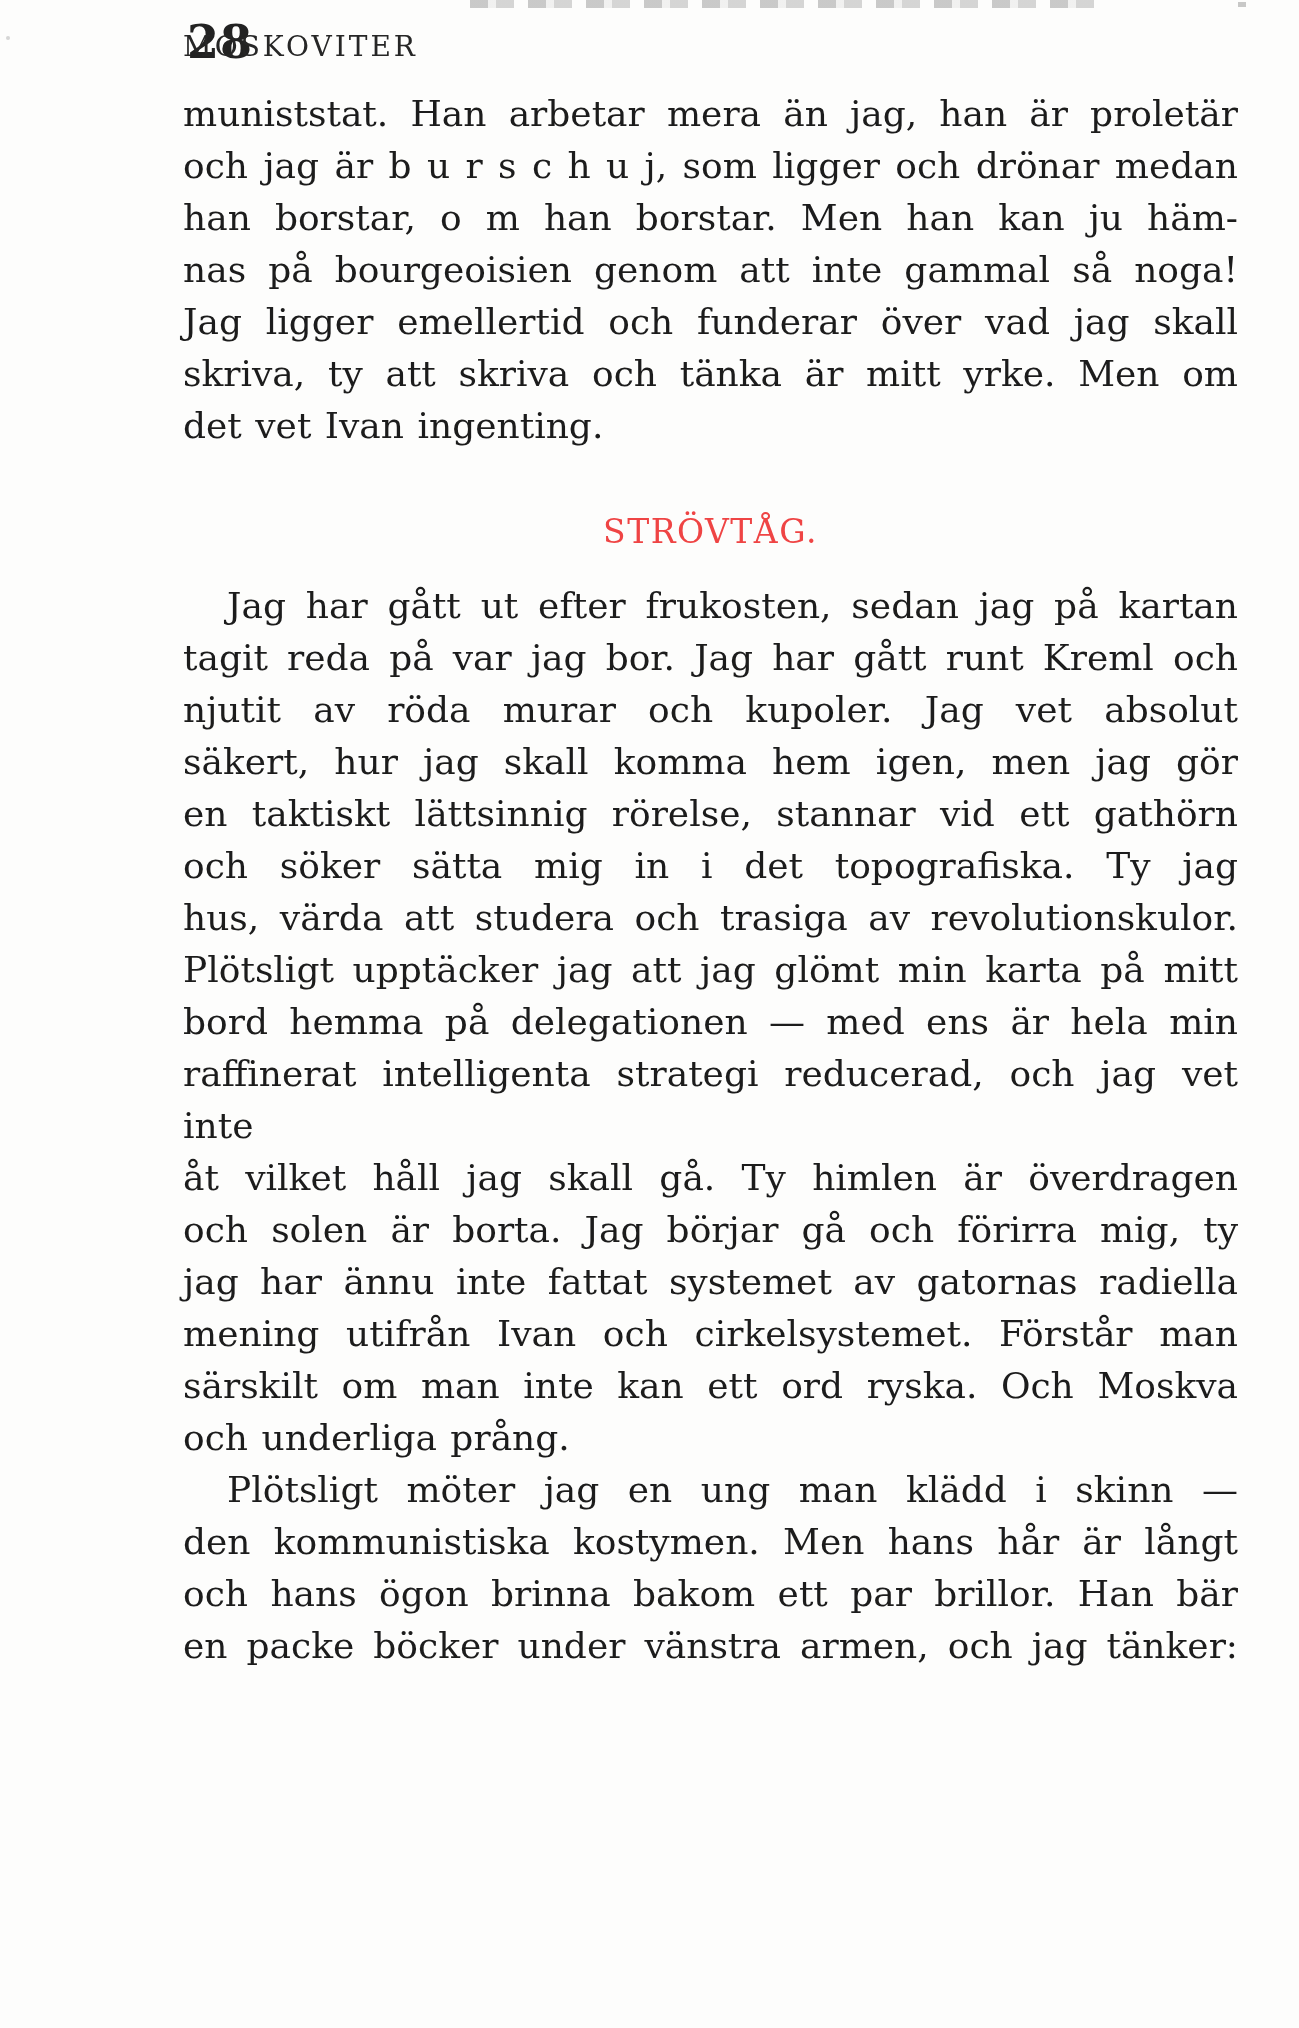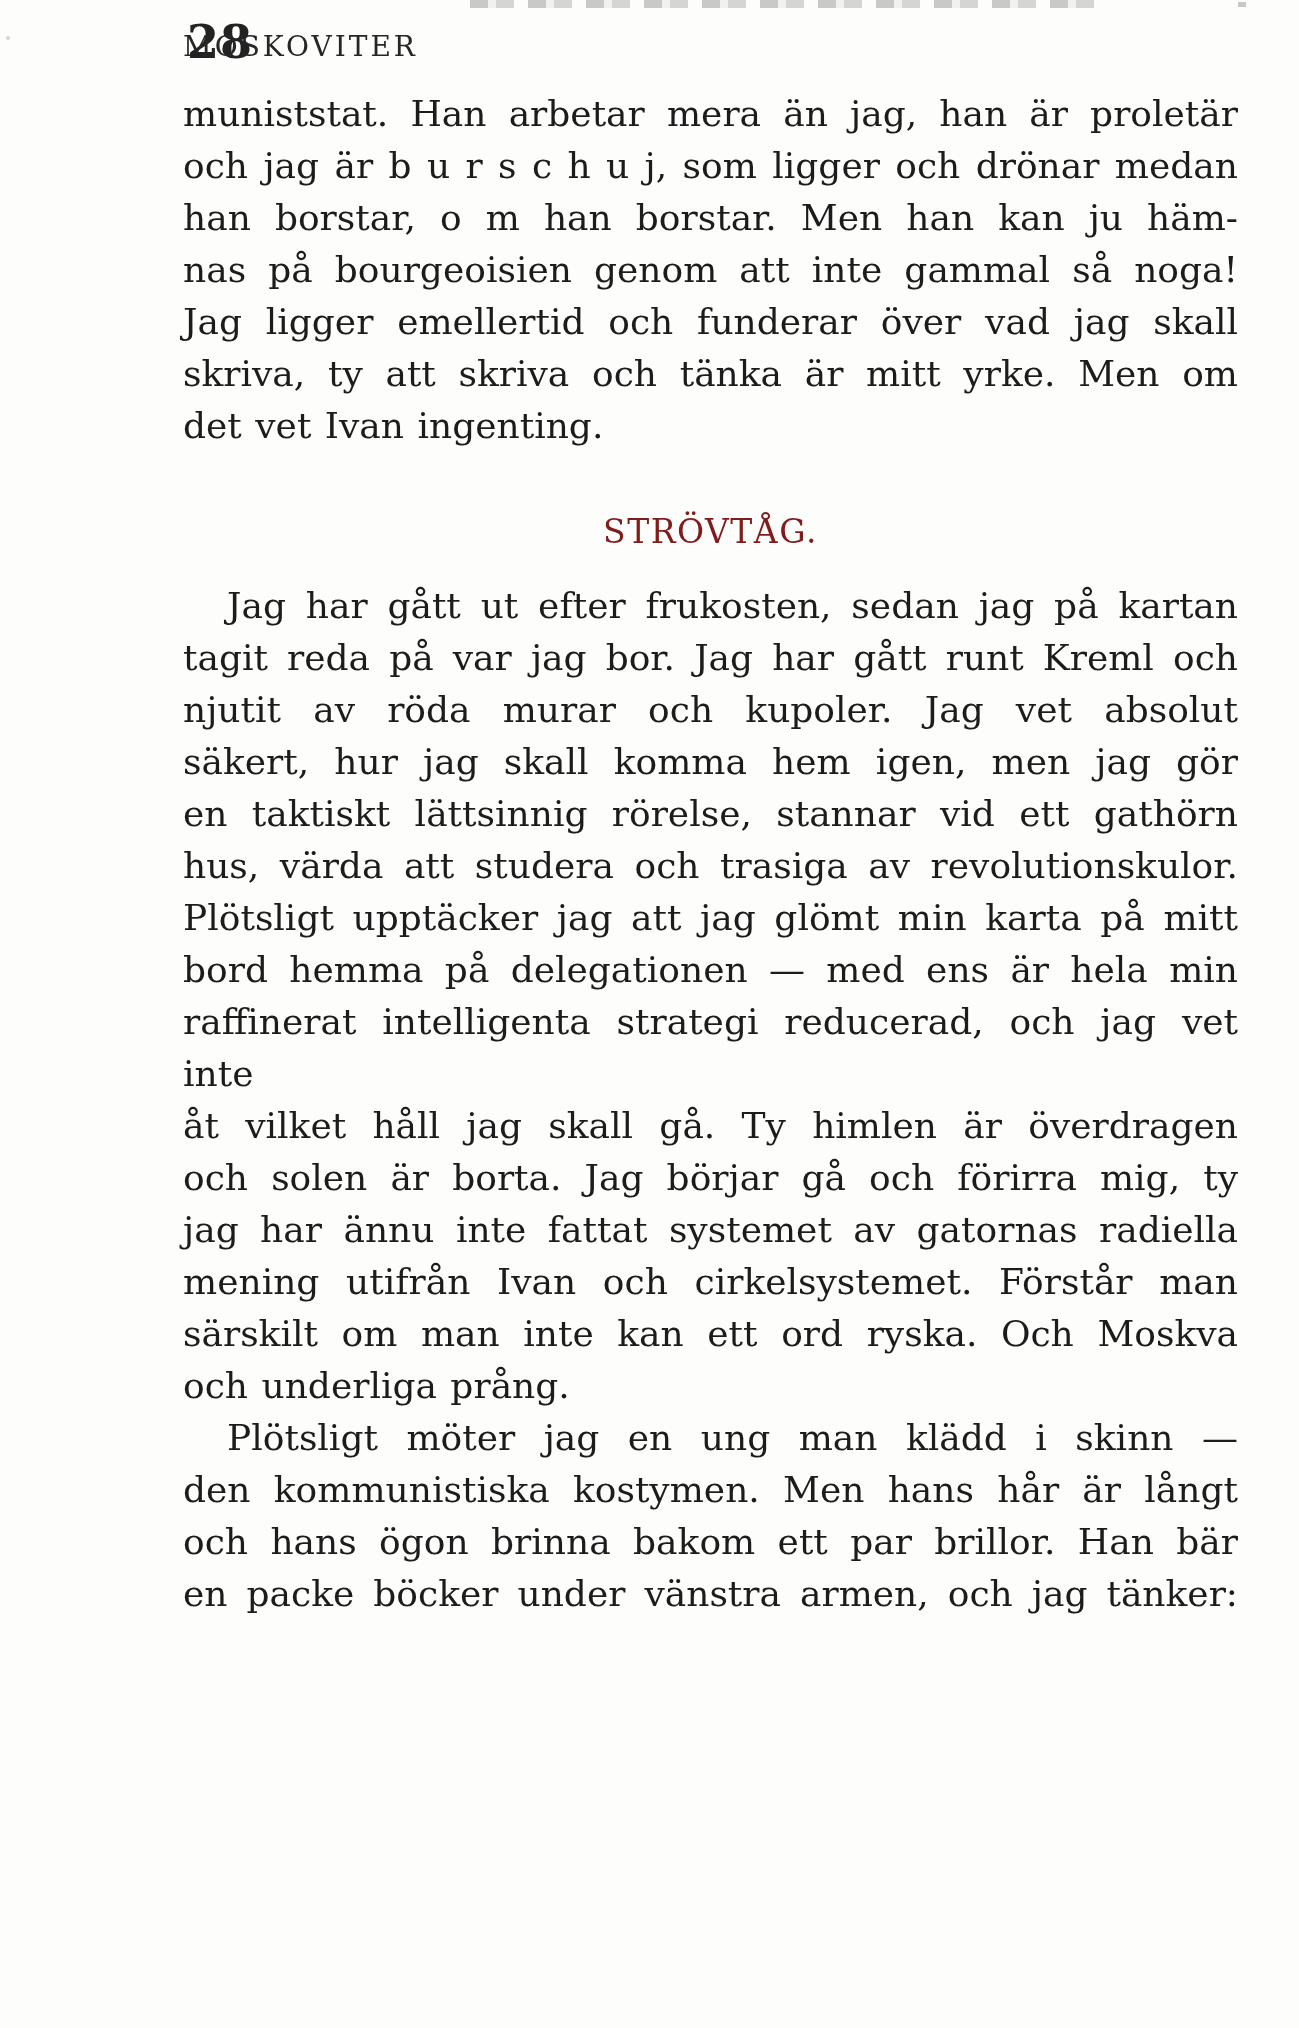--- a/index.html
+++ b/index.html
@@ -80,21 +80,21 @@
   }
   .line.unjust { text-align-last: left; }
   .line.first  { padding-left: 44px; }
   .section-heading {
     margin-top: 54px;
     margin-bottom: 22px;
     font-size: 33px;
     line-height: 52px;
     text-align: center;
     letter-spacing: 1.5px;
-    color: #7f1d1d;
+    color: #ef4444;
   }
 </style>
 </head>
 <body>
 
 <div class="page">
 
   <div class="artifact-strip"></div>
   <div class="speck-a"></div>
   <div class="speck-b"></div>
@@ -117,20 +117,21 @@
     </div>
 
     <div class="section-heading">STRÖVTÅG.</div>
 
     <div class="para">
       <div class="line first">Jag har gått ut efter frukosten, sedan jag på kartan</div>
       <div class="line">tagit reda på var jag bor. Jag har gått runt Kreml och</div>
       <div class="line">njutit av röda murar och kupoler. Jag vet absolut</div>
       <div class="line">säkert, hur jag skall komma hem igen, men jag gör</div>
       <div class="line">en taktiskt lättsinnig rörelse, stannar vid ett gathörn</div>
+      <div class="line">och söker sätta mig in i det topografiska. Ty jag</div>
       <div class="line">hus, värda att studera och trasiga av revolutionskulor.</div>
       <div class="line">Plötsligt upptäcker jag att jag glömt min karta på mitt</div>
       <div class="line">bord hemma på delegationen — med ens är hela min</div>
       <div class="line">raffinerat intelligenta strategi reducerad, och jag vet inte</div>
       <div class="line">åt vilket håll jag skall gå. Ty himlen är överdragen</div>
       <div class="line">och solen är borta. Jag börjar gå och förirra mig, ty</div>
       <div class="line">jag har ännu inte fattat systemet av gatornas radiella</div>
       <div class="line">mening utifrån Ivan och cirkelsystemet. Förstår man</div>
       <div class="line">särskilt om man inte kan ett ord ryska. Och Moskva</div>
       <div class="line unjust">och underliga prång.</div>

